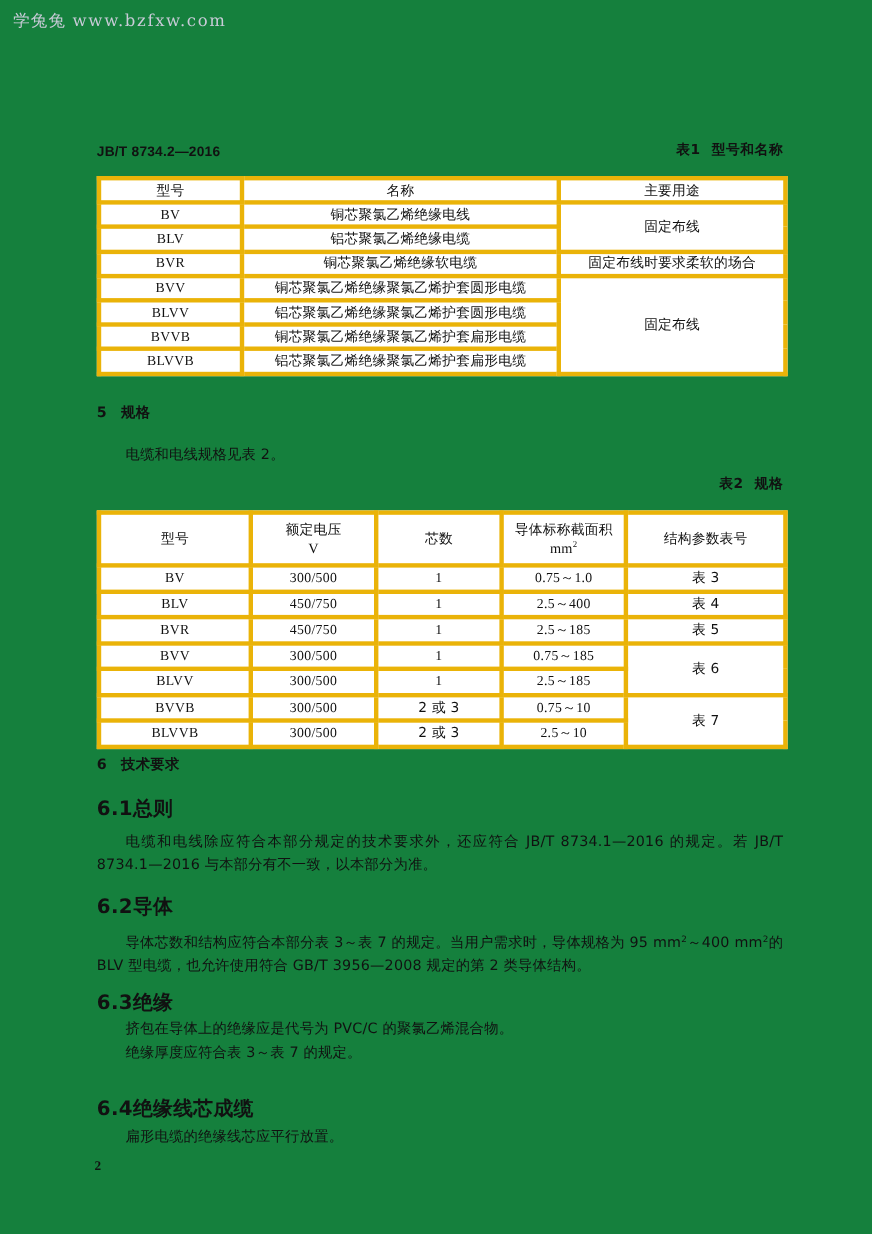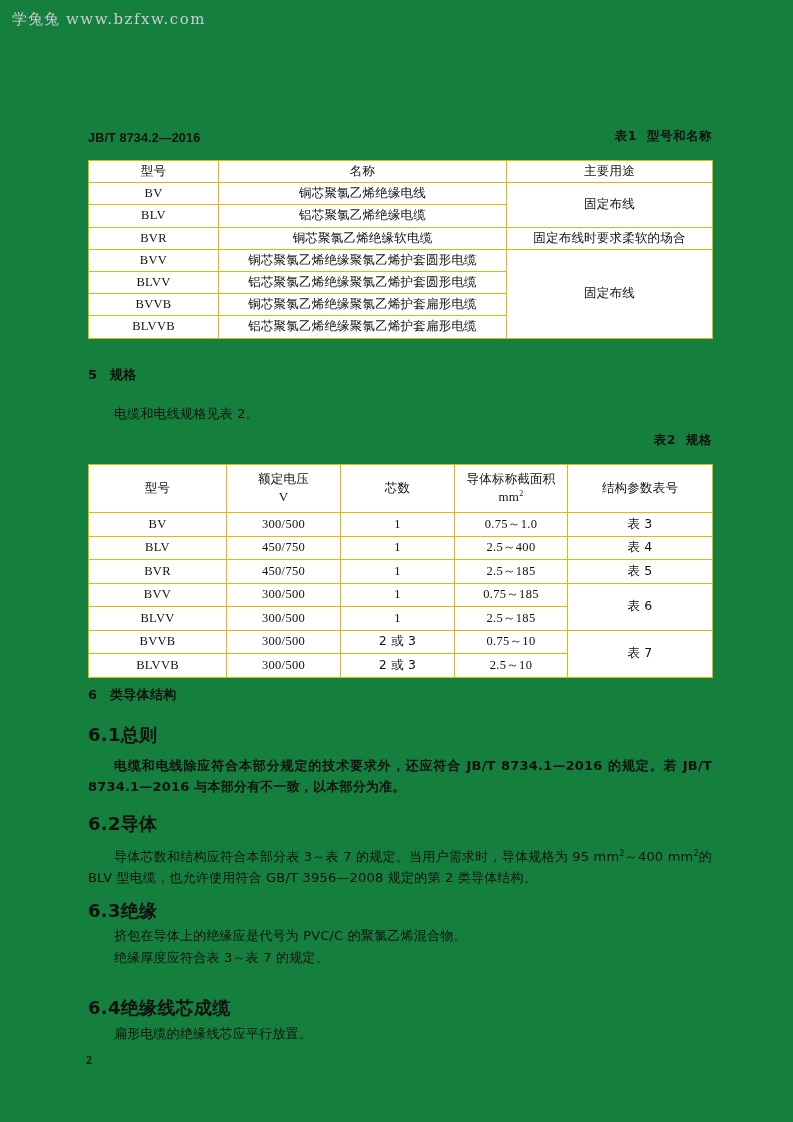--- a/index.html
+++ b/index.html
@@ -72,21 +72,21 @@
 
   
   table.doc-table {
     position: absolute;
     border-collapse: collapse;
     table-layout: fixed;
     background: #fff;
   }
   table.doc-table td,
   table.doc-table th {
-    border: 1px solid #eab308;
+    border: 4px solid #eab308;
     text-align: center;
     vertical-align: middle;
     font-size: 12.5px;
     padding: 0;
     font-weight: normal;
   }
   .cell-cn {
     font-family: "DejaVu Sans", sans-serif;
     font-size: 12px;
     letter-spacing: 0.2px;
@@ -300,27 +300,27 @@
       <tr class="body">
         <td class="cell-en">BLVVB</td>
         <td class="cell-en">300/500</td>
         <td class="cell-cn">2 或 3</td>
         <td class="cell-en">2.5～10</td>
       </tr>
     </tbody>
   </table>
 
   <div class="h1" style="top:686px;">
-    <span class="num">6</span><span>类导体结构</span>
+    <span class="num">6</span><span>技术要求</span>
   </div>
 
   <div class="h2" style="top:723px;">
     <span class="num">6.1</span><span>总则</span>
   </div>
-  <div class="para indent" style="top:755px;font-weight:bold;">电缆和电线除应符合本部分规定的技术要求外，还应符合 JB/T 8734.1—2016 的规定。若 JB/T 8734.1—2016 与本部分有不一致，以本部分为准。</div>
+  <div class="para indent" style="top:755px;">电缆和电线除应符合本部分规定的技术要求外，还应符合 JB/T 8734.1—2016 的规定。若 JB/T 8734.1—2016 与本部分有不一致，以本部分为准。</div>
 
   <div class="h2" style="top:812px;">
     <span class="num">6.2</span><span>导体</span>
   </div>
   <div class="para indent" style="top:843px;"><span>导体芯数和结构应符合本部分表 3～表 7 的规定。当用户需求时，导体规格为 95 mm</span><sup>2</sup><span>～400 mm</span><sup>2</sup><span>的 BLV 型电缆，也允许使用符合 GB/T 3956—2008 规定的第 2 类导体结构。</span></div>
 
   <div class="h2" style="top:899px;">
     <span class="num">6.3</span><span>绝缘</span>
   </div>
   <div class="para indent" style="top:925px;">挤包在导体上的绝缘应是代号为 PVC/C 的聚氯乙烯混合物。</div>

